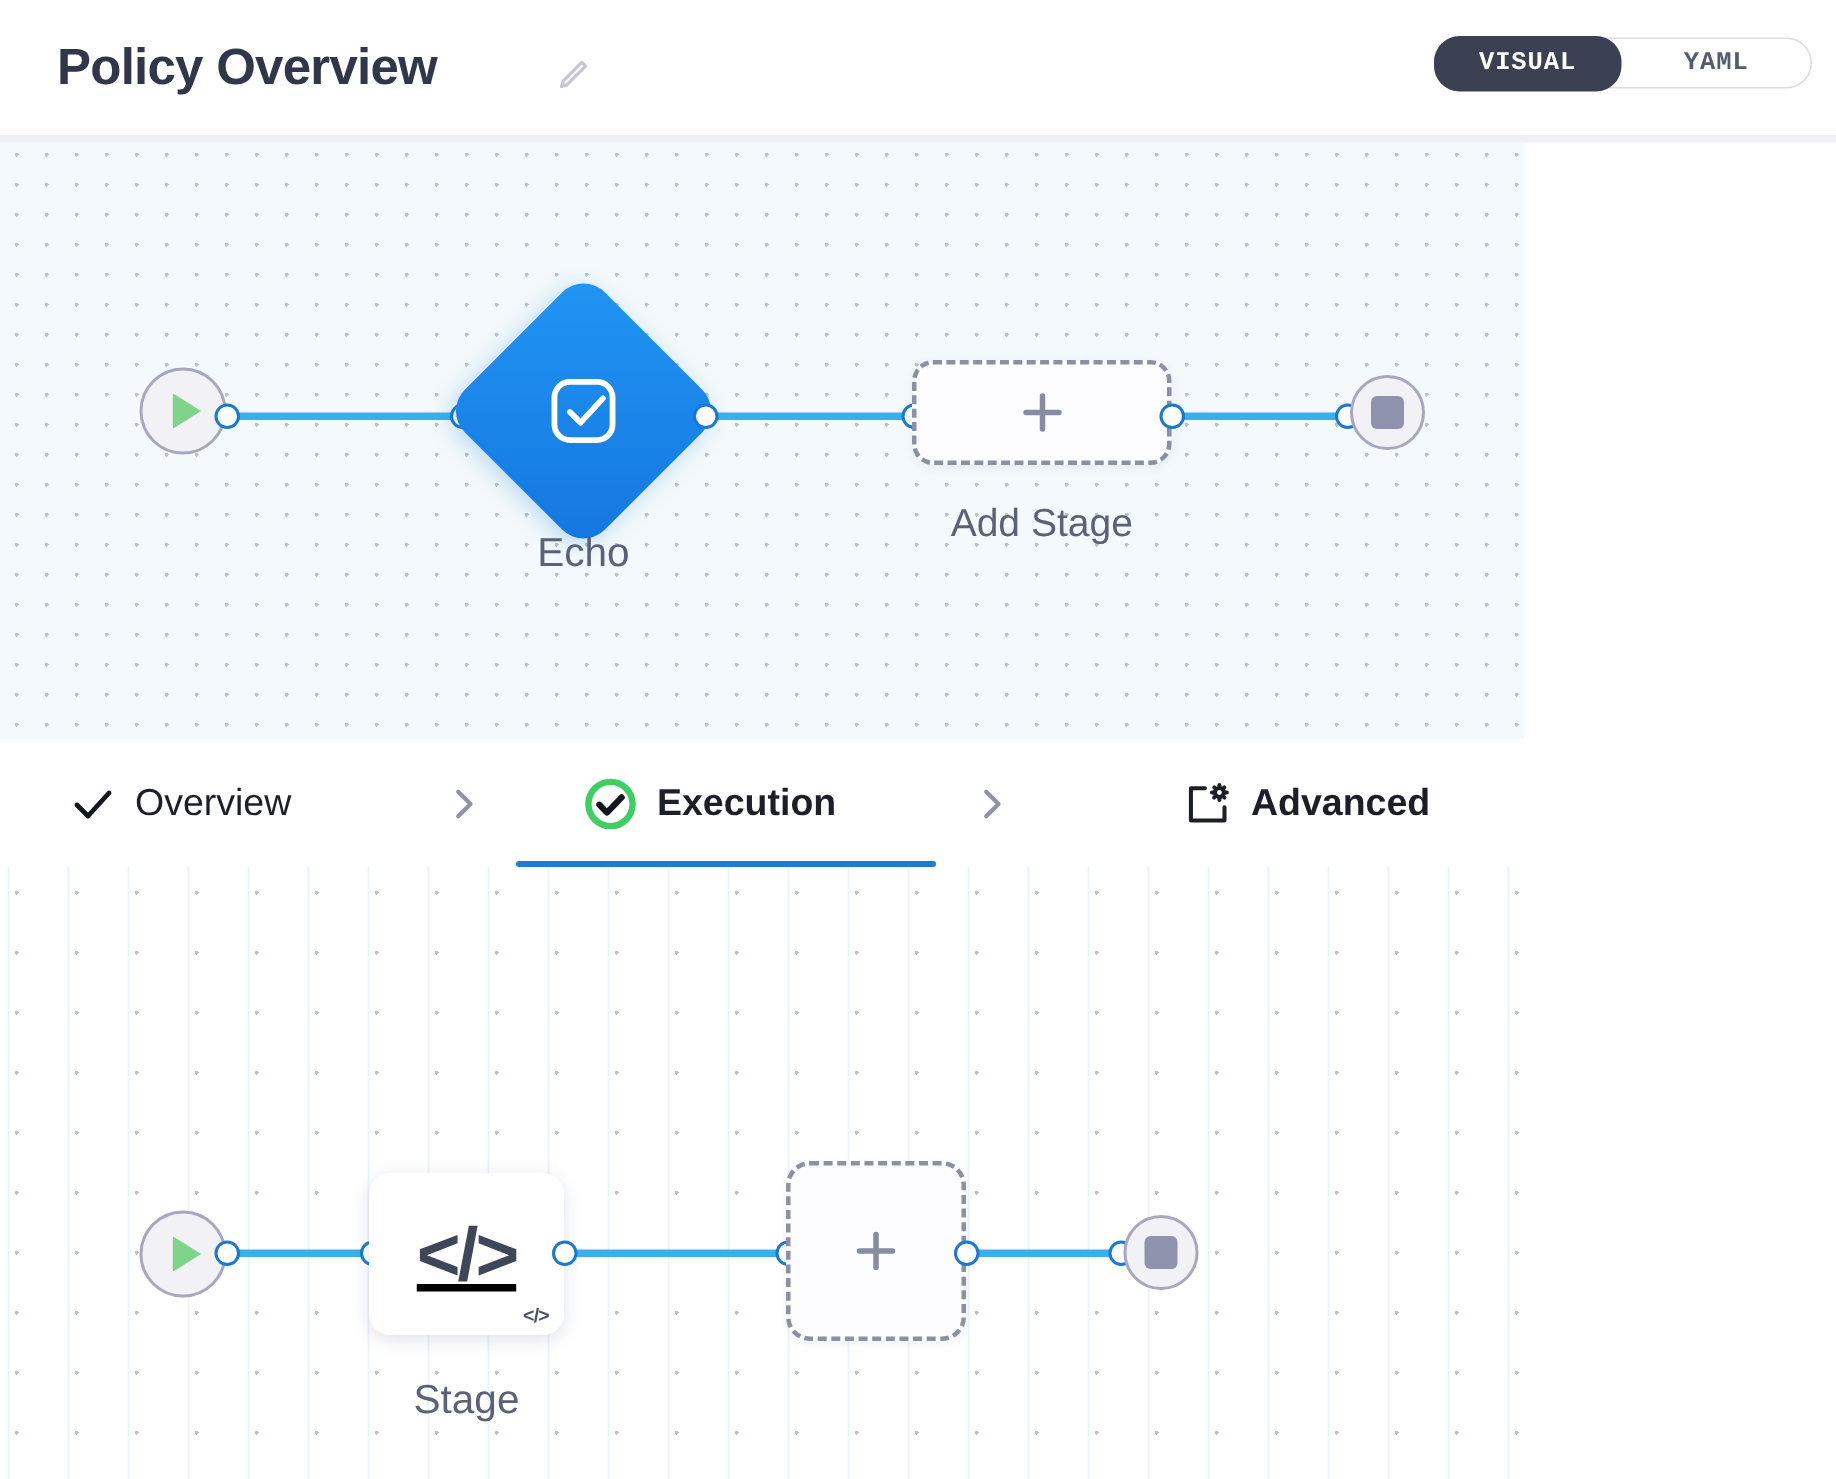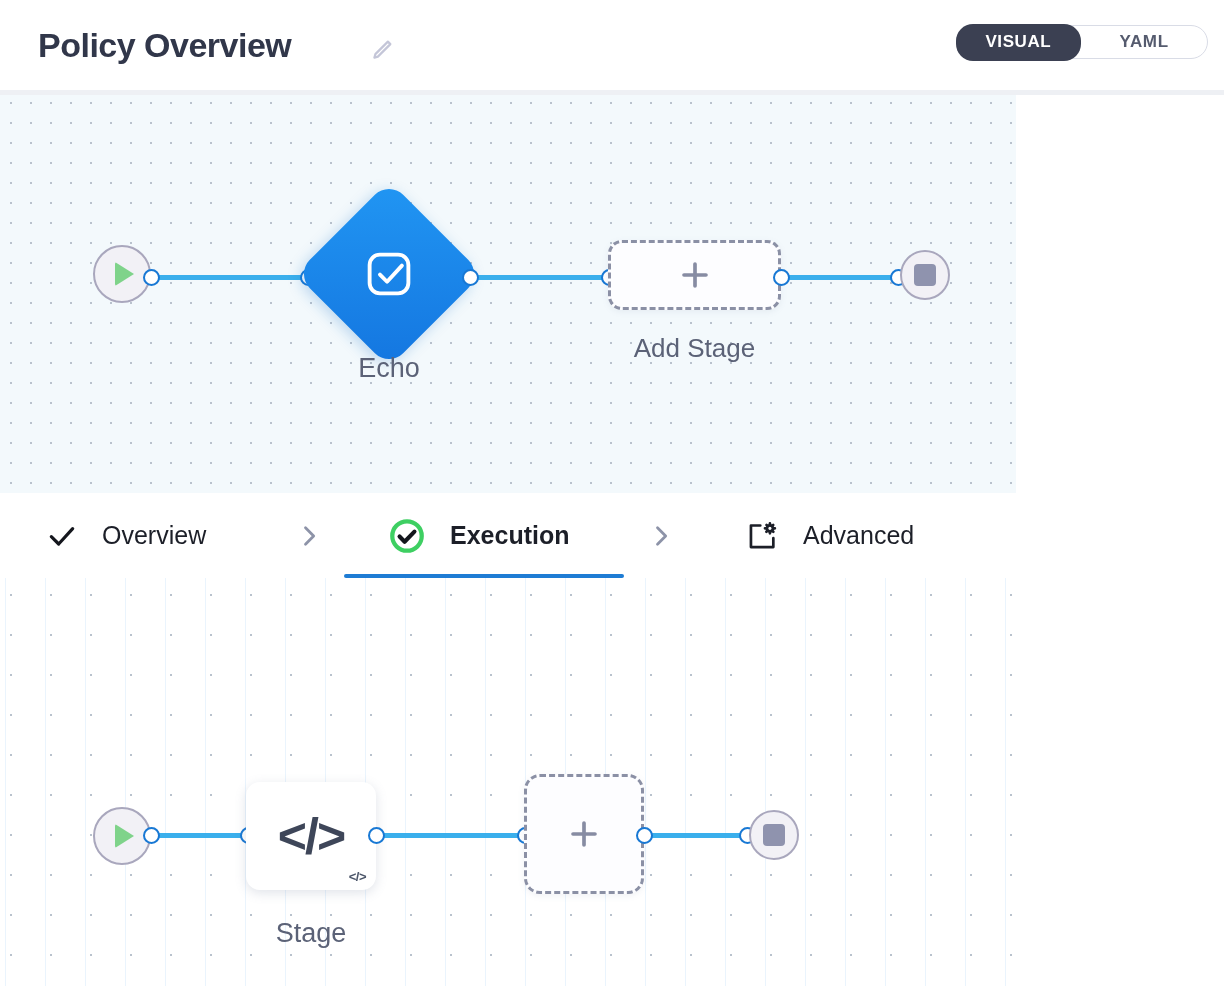--- a/index.html
+++ b/index.html
@@ -29,32 +29,33 @@
     position: absolute; right: 16px; top: 25px;
     width: 252px; height: 34px;
     border: 1.5px solid #d9dce6; border-radius: 17px;
     background: #ffffff; display: flex; align-items: center;
   }
   .mode-opt {
     height: 34px; flex: 1; display: flex; align-items: center; justify-content: center;
     font-size: 17px; font-weight: bold; letter-spacing: 0.6px;
     color: #555b6e; border-radius: 17px; cursor: pointer;
     margin: -1.5px 0;
+    font-family: Liberation Mono, monospace;
   }
   .mode-opt.active {
     background: #3b4052; color: #ffffff;
     height: 37px; margin-left: -1.5px;
   }
   .header-divider {
     position: absolute; left: 0; top: 90px; width: 1224px; height: 5px;
     background: #eef0f4;
   }
 
   
-  .canvas { position: absolute; left: 0; width: 1016px; overflow: hidden; }
+  .canvas { position: absolute; left: 0; width: 1016px; overflow: hidden; text-decoration: underline; }
   .canvas-top {
     top: 95px; height: 398px;
     background-color: #f3f9fc;
     background-image:
       radial-gradient(circle at 1px 1px, #b9c2cd 1.4px, transparent 1.5px);
     background-size: 20px 20px;
     background-position: 10px 7px;
   }
   .canvas-bottom {
     top: 578px; height: 408px;
@@ -145,21 +146,21 @@
     background: #ffffff; border: 2.5px solid #1878d4; cursor: pointer;
   }
 
   
   .tabbar {
     position: absolute; left: 0; top: 493px; width: 1224px; height: 85px;
     background: #ffffff;
   }
   .tab {
     position: absolute; top: 0; height: 85px;
-    display: flex; align-items: center; gap: 24px;
+    display: flex; align-items: center; gap: 12px;
     cursor: pointer;
   }
   .tab-label { font-size: 25px; color: #1c1f28; }
   .tab-label.active { font-weight: bold; }
   .tab-underline {
     position: absolute; top: 81px; height: 4px; background: #1e7cd4; border-radius: 2px;
   }
   .tab-sep { position: absolute; top: 0; height: 85px; display: flex; align-items: center; }
 
   .icon { display: block; }
@@ -248,21 +249,21 @@
       <span class="tab-label active">Execution</span>
     </div>
     <div class="tab-underline" style="left:344px; width:280px;"></div>
 
     <div class="tab-sep" style="left:647px;">
       <svg class="icon" width="28" height="28" viewBox="0 0 24 24" fill="none" stroke="#8d93a8" stroke-width="2.4" stroke-linecap="round" stroke-linejoin="round">
         <path d="M9 5l7 7-7 7"></path>
       </svg>
     </div>
 
-    <div class="tab" style="left:745px;">
+    <div class="tab" style="left:788px;font-weight:bold;">
       <svg class="icon" width="34" height="34" viewBox="0 0 24 24" fill="none" stroke="#1c1f28" stroke-width="1.9" stroke-linecap="round" stroke-linejoin="round">
         <path d="M20 13.5v6.3H4.2V4.6h6.6"></path>
         <circle cx="17.6" cy="6.6" r="2.1"></circle>
         <path d="M17.6 3.1v1.1M17.6 9v1.1M14.1 6.6h1.1M20 6.6h1.1M15.2 4.2l.8.8M19.2 8.2l.8.8M19.9 4.2l-.8.8M15.9 8.2l-.8.8"></path>
       </svg>
       <span class="tab-label">Advanced</span>
     </div>
   </div>
 
   <div class="canvas canvas-bottom">

